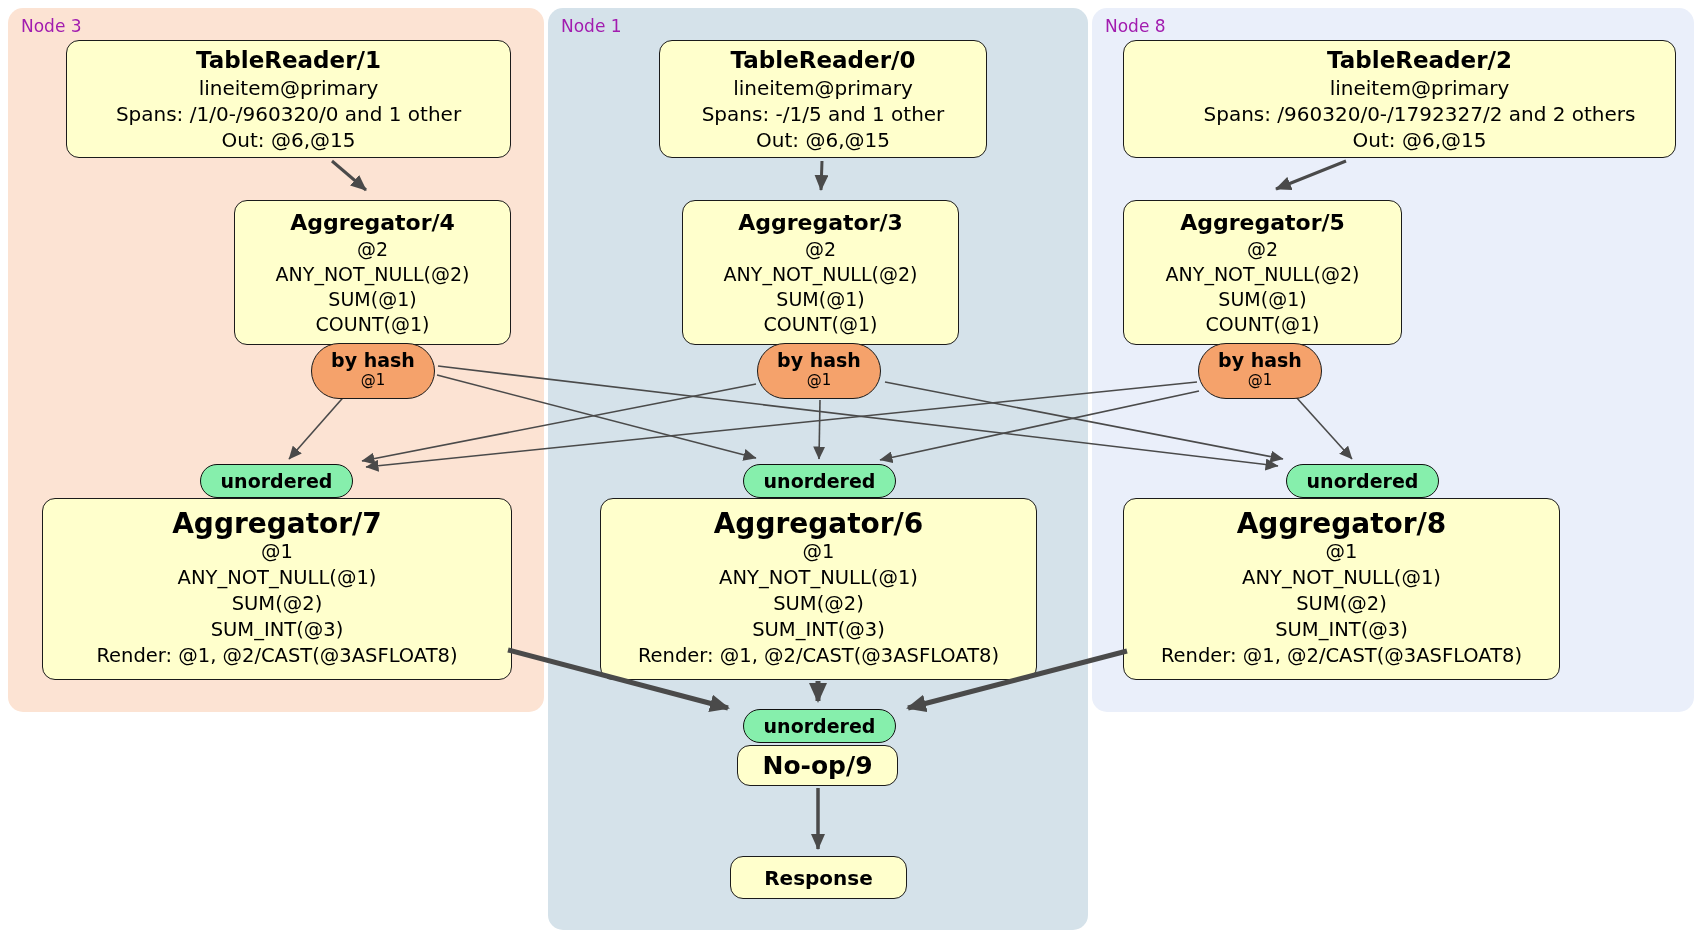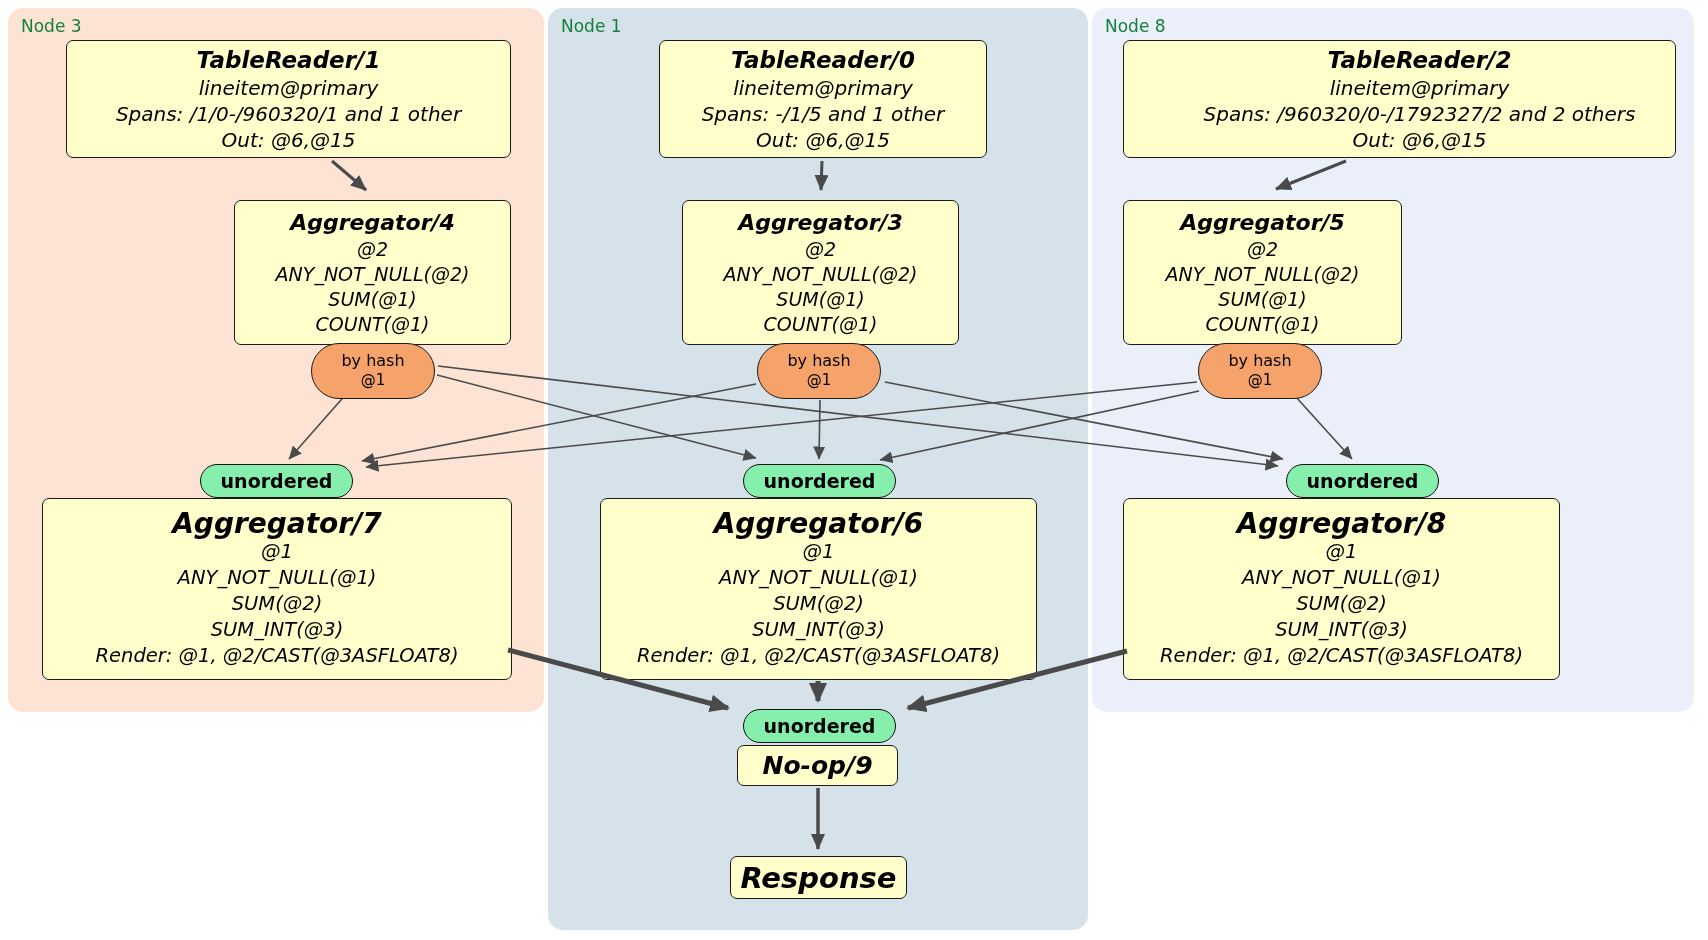--- a/index.html
+++ b/index.html
@@ -2,29 +2,29 @@
 <html><head>
 <meta charset="utf-8">
 <style>
   html,body{margin:0;padding:0;background:#ffffff;}
   #stage{
     position:relative;width:1708px;height:940px;overflow:hidden;
     font-family:"DejaVu Sans","Liberation Sans",sans-serif;color:#000;
     background:#ffffff;
   }
   .panel{position:absolute;border-radius:15px;z-index:0;}
-  .plabel{position:absolute;top:8px;left:13px;font-size:17px;color:#15803d;}
+  .plabel{position:absolute;top:8px;left:13px;font-size:17px;color:#a21caf;}
   #panel-node3{left:8px;top:8px;width:536px;height:704px;background:#fce3d3;}
   #panel-node1{left:548px;top:8px;width:540px;height:922px;background:#d5e2ea;}
   #panel-node2{left:1092px;top:8px;width:602px;height:704px;background:#eaeffa;}
 
   .box{
-    position:absolute;background:#ffffcc;border:1.7px solid #1b1b1b;border-radius:7px;
+    position:absolute;background:#ffffcc;border:1.7px solid #1b1b1b;border-radius:13px;
     text-align:center;display:flex;flex-direction:column;justify-content:center;
-    z-index:2;box-sizing:border-box;padding:2px 4px;font-style:italic;
+    z-index:2;box-sizing:border-box;padding:2px 4px;
   }
   .box .title{font-weight:bold;}
   .trbox{font-size:20px;line-height:26px;}
   .trbox .title{font-size:23px;line-height:30px;}
   .aggS{font-size:19px;line-height:25px;}
   .aggS .title{font-size:22px;line-height:29px;}
   .aggB{font-size:19.5px;line-height:26px;}
   .aggB .title{font-size:28px;line-height:30px;}
 
   #box-tr1{left:66px;top:40px;width:445px;height:118px;}
@@ -33,28 +33,28 @@
   #box-agg4{left:234px;top:200px;width:277px;height:145px;text-align:center;}
   #box-agg3{left:682px;top:200px;width:277px;height:145px;}
   #box-agg5{left:1123px;top:200px;width:279px;height:145px;}
   #box-agg7{left:42px;top:498px;width:470px;height:182px;}
   #box-agg6{left:600px;top:498px;width:437px;height:182px;}
   #box-agg8{left:1123px;top:498px;width:437px;height:182px;}
 
   #box-noop{left:737px;top:745px;width:161px;height:41px;z-index:4;}
   #box-noop .title{font-size:25px;}
   #box-response{left:730px;top:856px;width:177px;height:43px;z-index:4;}
-  #box-response .title{font-size:29px;}
+  #box-response .title{font-size:20px;}
 
   .router{
     position:absolute;background:#f5a26b;border:1.8px solid #1b1b1b;border-radius:28px;
     z-index:4;text-align:center;box-sizing:border-box;padding-top:6px;
     width:124px;height:56px;
   }
-  .router .rl{font-weight:normal;font-size:16px;line-height:21px;}
+  .router .rl{font-weight:bold;font-size:19px;line-height:21px;}
   .router .rs{font-size:15px;line-height:19px;}
   #router-n3{left:311px;top:343px;}
   #router-n1{left:757px;top:343px;}
   #router-n2{left:1198px;top:343px;}
 
   .stream{
     position:absolute;background:#86efac;border:1.8px solid #101010;border-radius:18px;
     z-index:4;display:flex;align-items:center;justify-content:center;
     font-weight:bold;font-size:19px;width:153px;height:34px;box-sizing:border-box;
   }
@@ -76,21 +76,21 @@
   <div class="panel" id="panel-node1">
     <div class="plabel">Node 1</div>
   </div>
   <div class="panel" id="panel-node2">
     <div class="plabel">Node 8</div>
   </div>
 
   <div class="box trbox" id="box-tr1">
     <div class="title">TableReader/1</div>
     <div>lineitem@primary</div>
-    <div>Spans: /1/0-/960320/1 and 1 other</div>
+    <div>Spans: /1/0-/960320/0 and 1 other</div>
     <div>Out: @6,@15</div>
   </div>
   <div class="box trbox" id="box-tr0">
     <div class="title">TableReader/0</div>
     <div>lineitem@primary</div>
     <div>Spans: -/1/5 and 1 other</div>
     <div>Out: @6,@15</div>
   </div>
   <div class="box trbox" id="box-tr2">
     <div class="title">TableReader/2</div>

